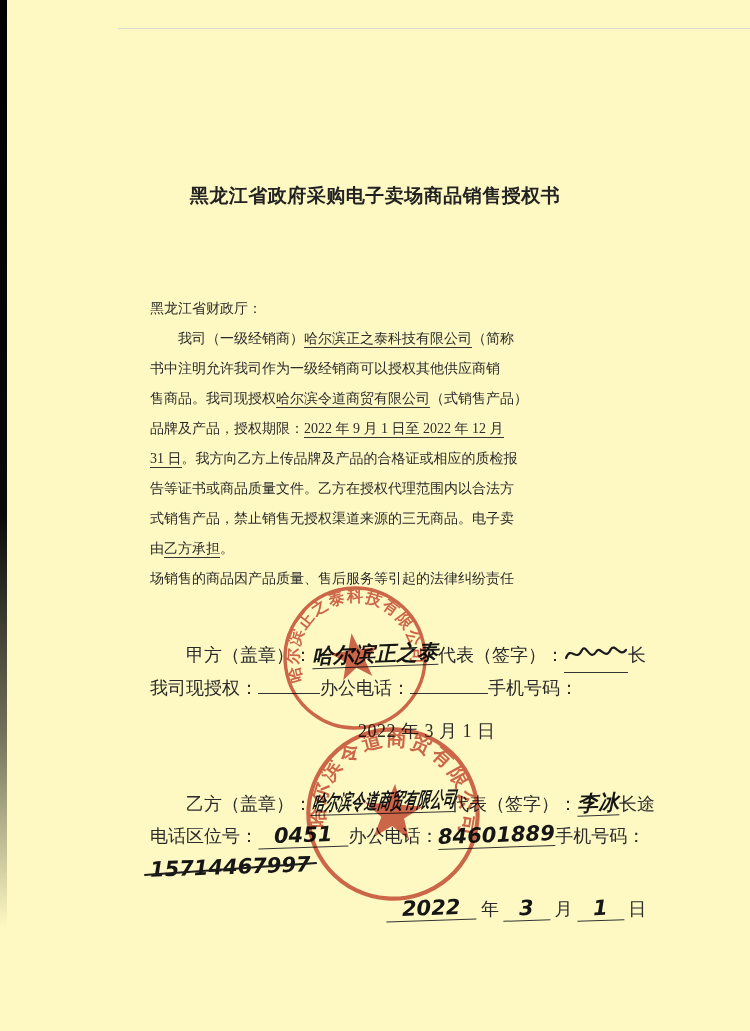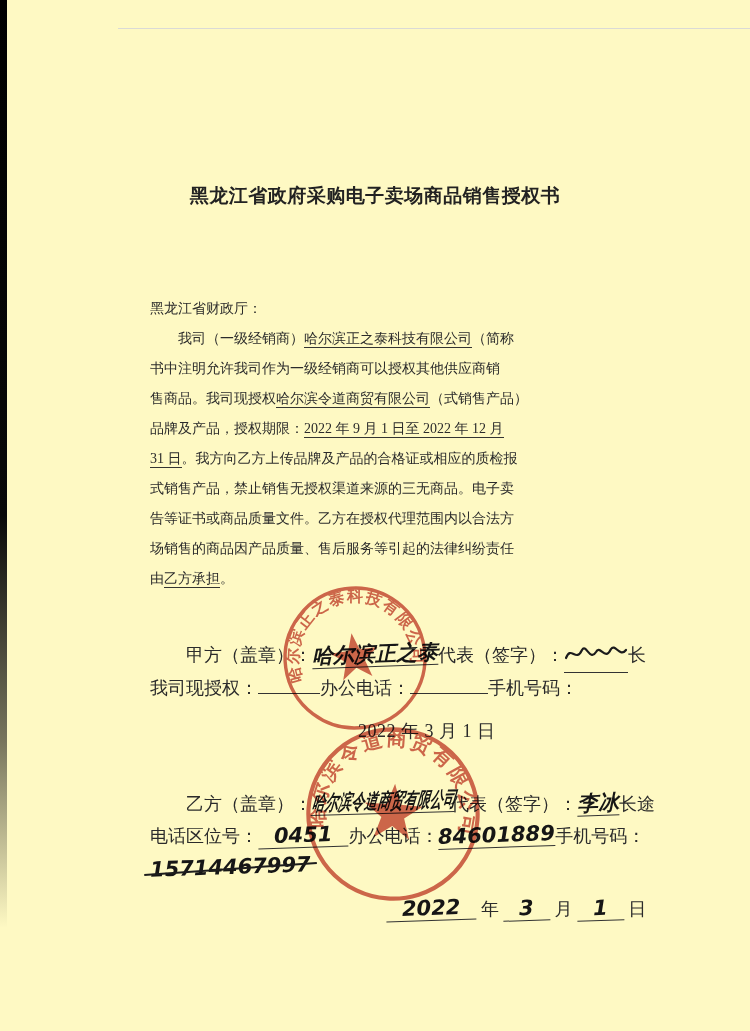--- a/index.html
+++ b/index.html
@@ -66,24 +66,24 @@
   <div class="title">黑龙江省政府采购电子卖场商品销售授权书</div>
 
   <div class="body-block">
     <div class="line">黑龙江省财政厅：</div>
     <div>
         <div class="line"><span class="">　　我司（一级经销商）</span><span class="u">哈尔滨正之泰科技有限公司</span><span class="">（简称</span></div>
         <div class="line"><span class="">书中注明允许我司作为一级经销商可以授权其他供应商销</span></div>
         <div class="line"><span class="">售商品。我司现授权</span><span class="u">哈尔滨令道商贸有限公司</span><span class="">（式销售产品）</span></div>
         <div class="line"><span class="">品牌及产品，授权期限：</span><span class="u">2022 年 9 月 1 日至 2022 年 12 月</span></div>
         <div class="line"><span class="u">31 日</span><span class="">。我方向乙方上传品牌及产品的合格证或相应的质检报</span></div>
+        <div class="line"><span class="">告等证书或商品质量文件。乙方在授权代理范围内以合法方</span></div>
         <div class="line"><span class="">式销售产品，禁止销售无授权渠道来源的三无商品。电子卖</span></div>
-        <div class="line"><span class="">告等证书或商品质量文件。乙方在授权代理范围内以合法方</span></div>
+        <div class="line"><span class="">由</span><span class="u">乙方承担</span><span class="">。</span></div>
         <div class="line"><span class="">场销售的商品因产品质量、售后服务等引起的法律纠纷责任</span></div>
-        <div class="line"><span class="">由</span><span class="u">乙方承担</span><span class="">。</span></div>
       </div>
   </div>
 
   <div class="party-a">
       <div class="line"><span class="">　　甲方（盖章）：</span><span class="u hw">哈尔滨正之泰</span><span class="">代表（签字）：</span><span class="scribble u"><svg width="64" height="24" viewBox="0 0 64 24">
             <path d="M2 17 C7 4,12 22,18 9 C22 2,26 21,32 11 C36 3,41 21,47 8 C51 2,56 17,62 9" stroke="#1c1c1c" stroke-width="2.2" fill="none" stroke-linecap="round"></path>
           </svg></span><span class="">长</span></div>
       <div class="line"><span class="">我司现授权：</span><span class="blank" style="width: 62px;"></span><span class="">办公电话：</span><span class="blank" style="width: 78px;"></span><span class="">手机号码：</span></div>
     </div>
   <div class="pa-date">2022 年 3 月 1 日</div>

